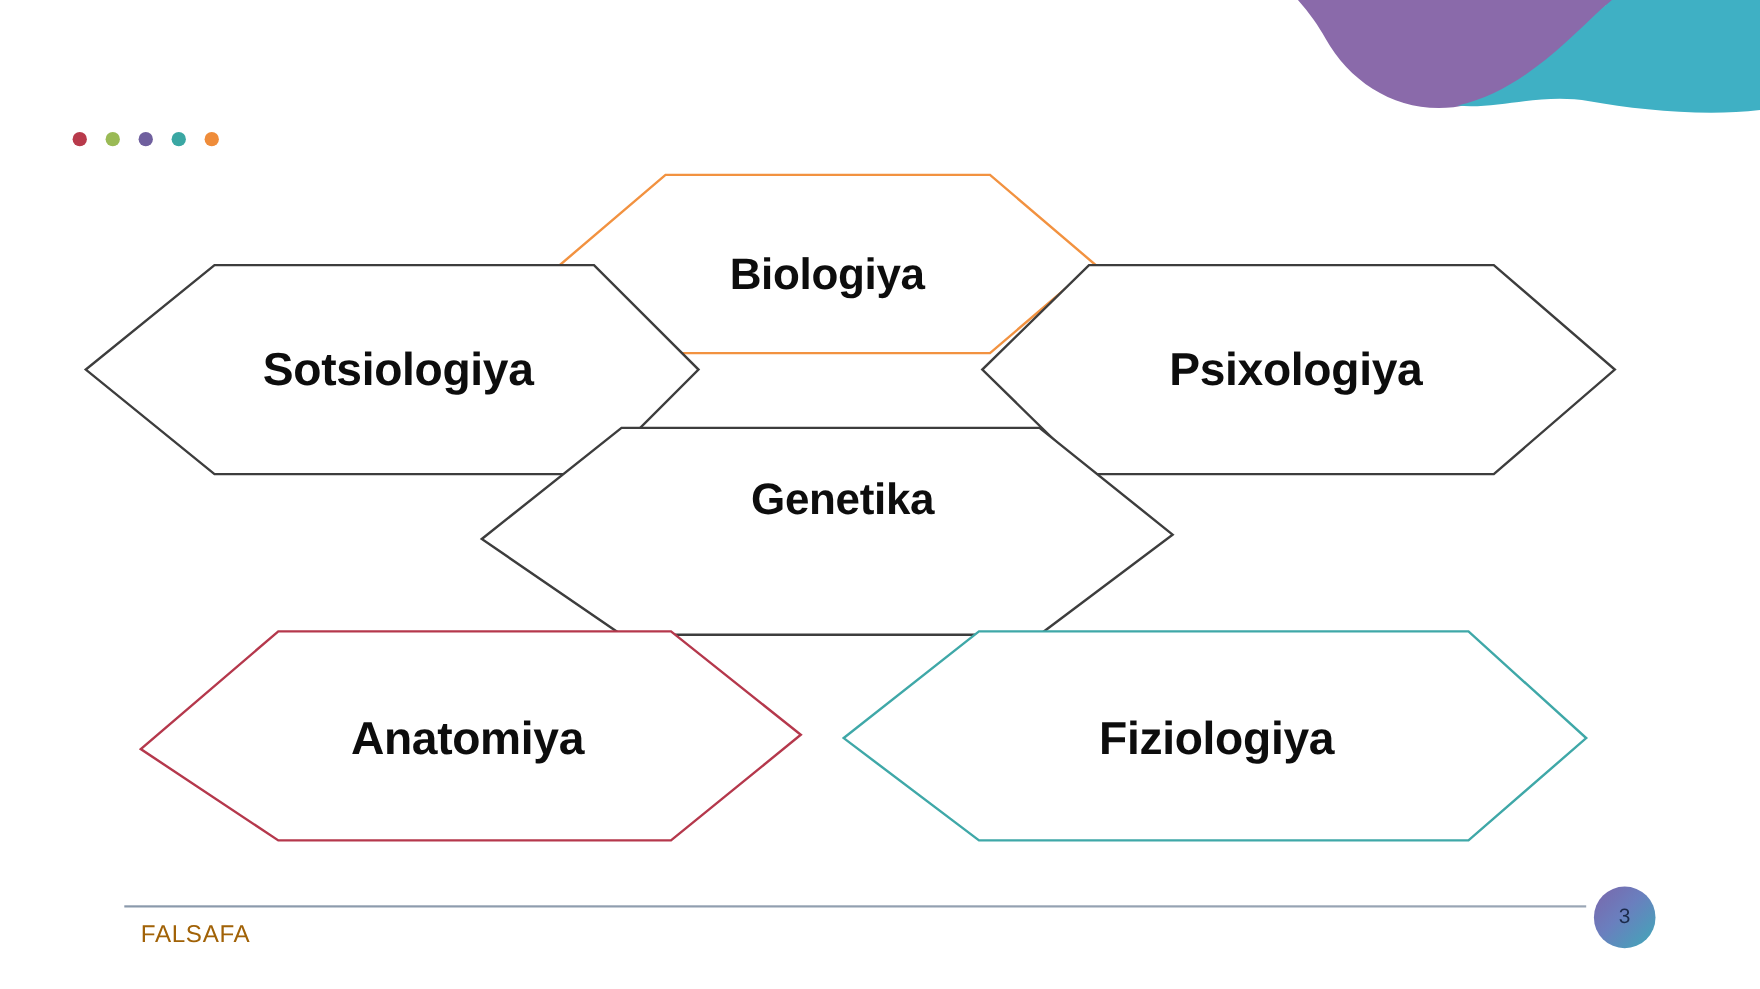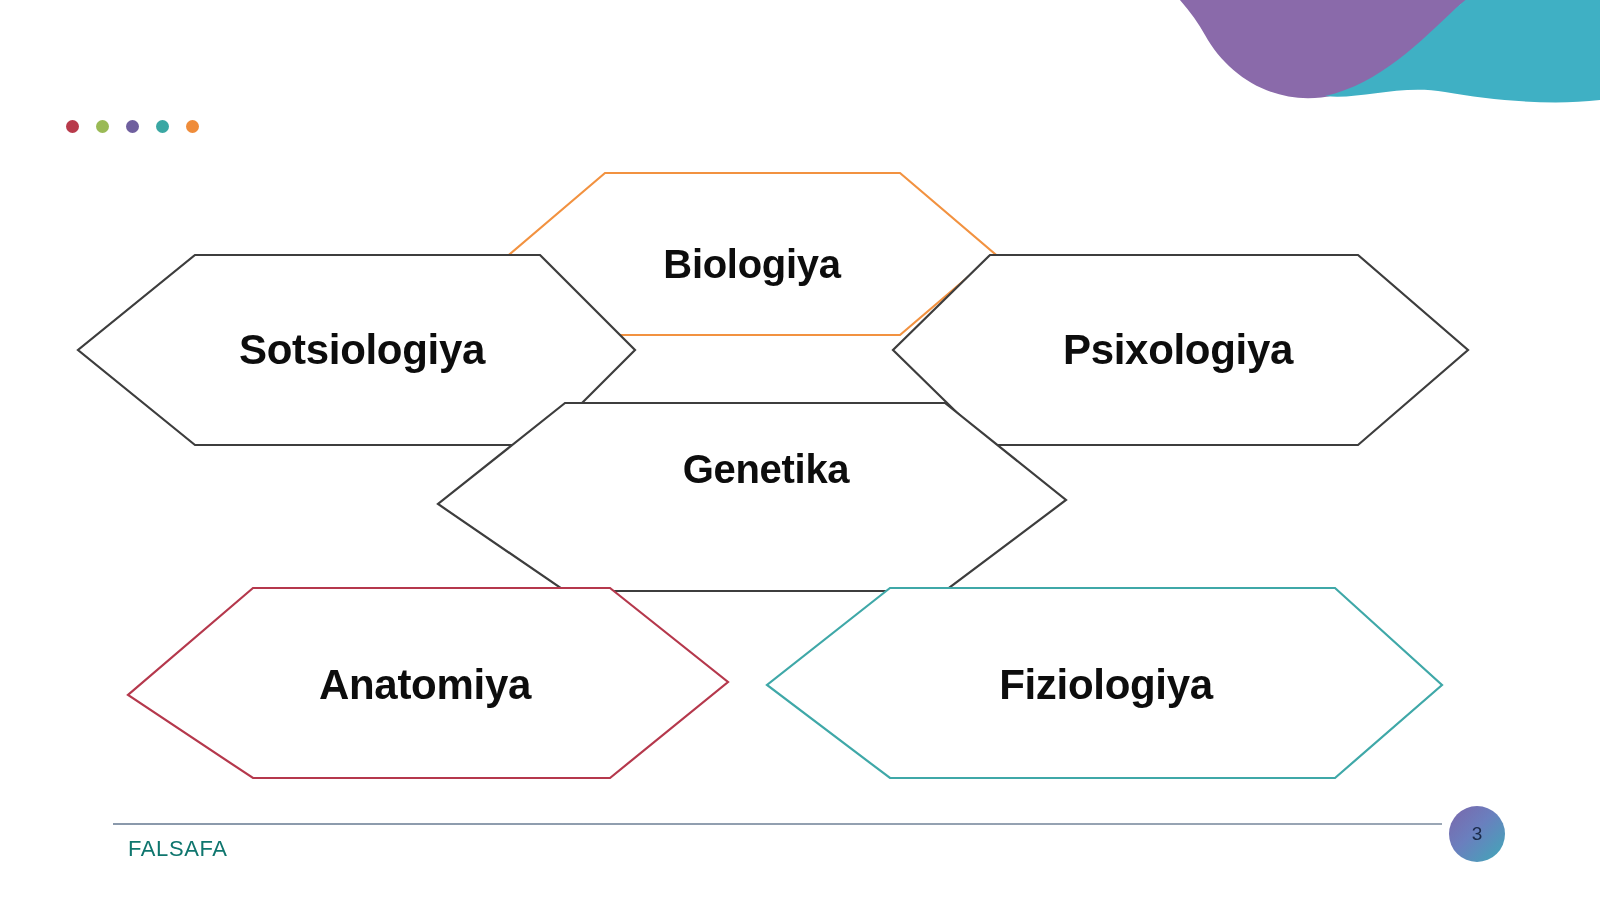--- a/index.html
+++ b/index.html
@@ -55,21 +55,21 @@
     font-weight: bold;
     line-height: 1.28;
     color: #000000;
     letter-spacing: -0.2px;
   }
 
   
   #hex-diagram {
     position: absolute;
     left: 0;
-    top: 150px;
+    top: 136px;
     width: 1380px;
     height: 650px;
   }
   .hex-label {
     position: absolute;
     font-weight: bold;
     color: #0d0d0d;
     white-space: nowrap;
     text-align: center;
     letter-spacing: -0.3px;
@@ -82,21 +82,21 @@
     top: 823px;
     width: 1329px;
     height: 2px;
     background: linear-gradient(to right, #8a99ab, #9aa6b5);
   }
   #footer-text {
     position: absolute;
     left: 128px;
     top: 836px;
     font-size: 22px;
-    color: #0f766e;
+    color: #a16207;
     letter-spacing: 0.6px;
   }
   #page-badge {
     position: absolute;
     left: 1449px;
     top: 806px;
     width: 56px;
     height: 56px;
     border-radius: 50%;
     background: linear-gradient(135deg, #7b66ab 0%, #6a7fbe 45%, #3fa9b8 100%);

